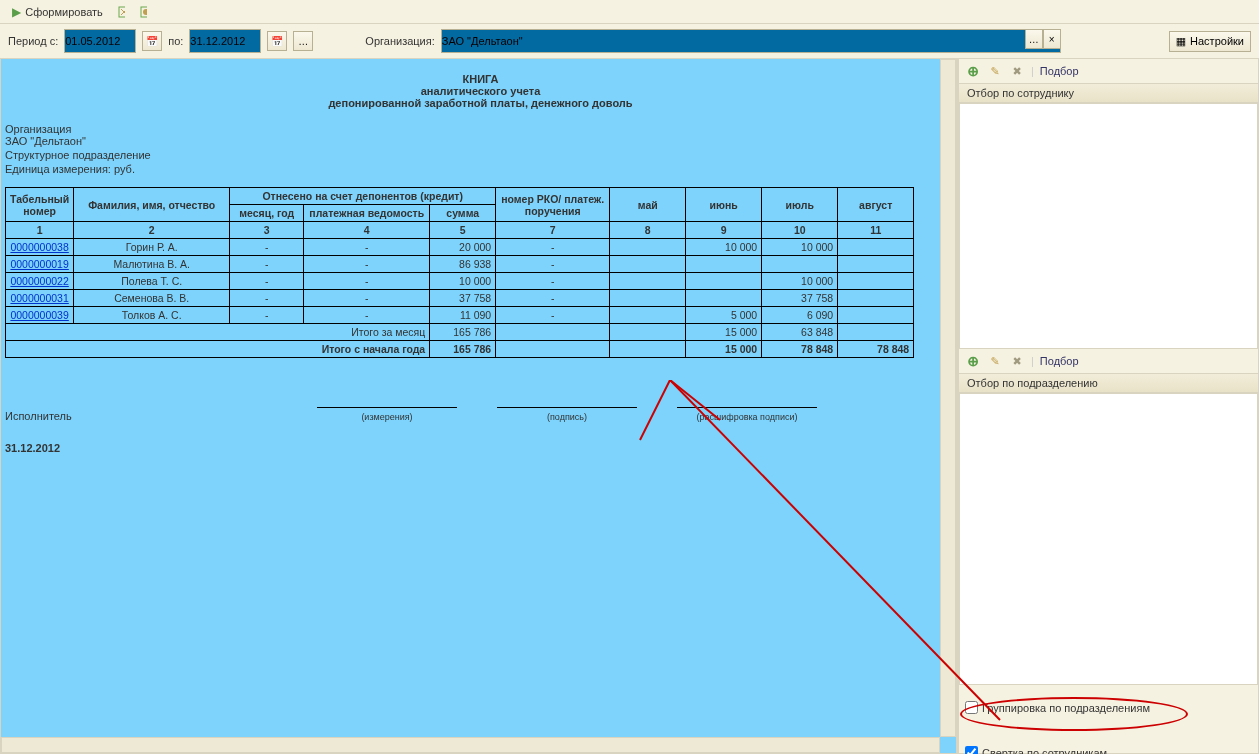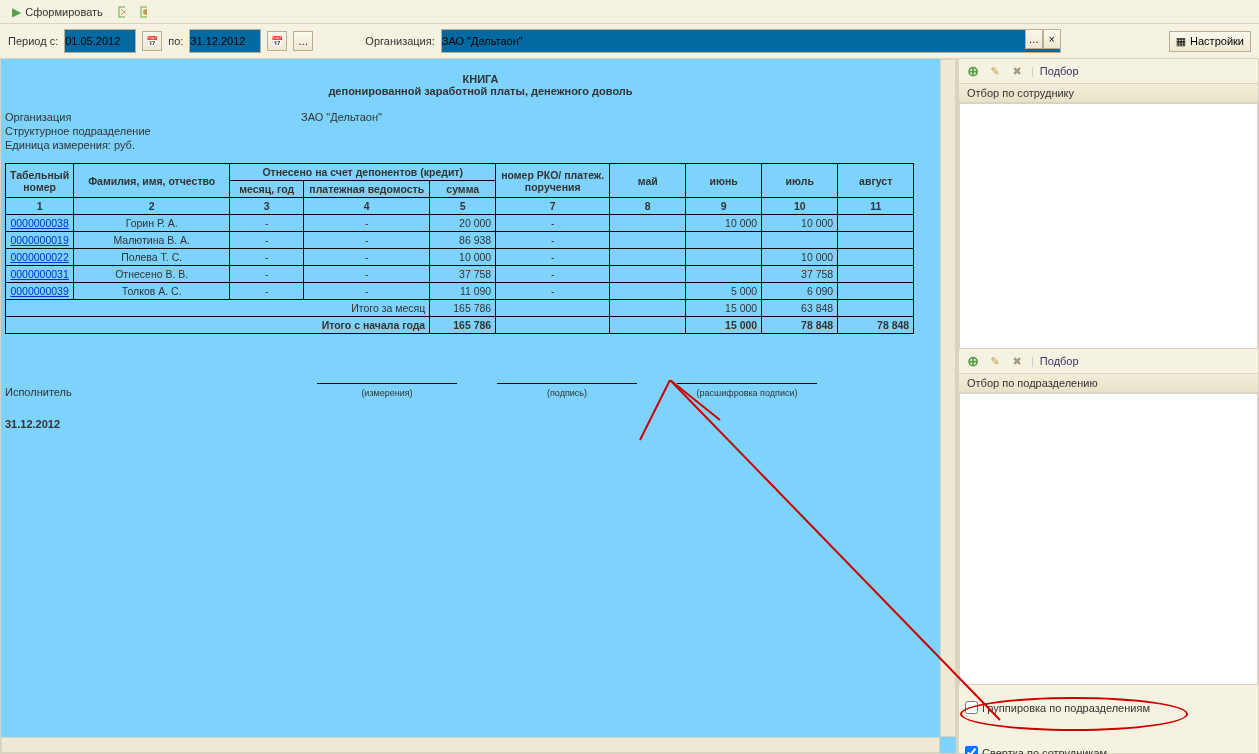--- a/index.html
+++ b/index.html
@@ -110,21 +110,21 @@
   overflow: auto;
   position: relative;
 }
 .report-content {
   padding: 4px 0 20px 4px;
   position: relative;
 }
 .report-title { text-align: center; font-weight: bold; margin-top: 10px; }
 .report-sub { text-align: center; font-weight: bold; }
 .report-header-lines { margin-top: 14px; }
-.header-row { display: flex; margin: 2px 0; }
+.header-row { display: flex; margin: 2px 0; flex-direction: column; }
 .header-label { width: 296px; }
 .header-val { }
 
 table.report {
   border-collapse: collapse;
   margin-top: 12px;
   table-layout: fixed;
 }
 table.report th, table.report td {
   border: 1px solid #000;
@@ -258,20 +258,21 @@
   <button class="settings-btn">
     <span>▦</span>
     <span>Настройки</span>
   </button>
 </div>
 
 <div class="main-area">
   <div class="report-pane">
     <div class="report-content">
       <div class="report-title">КНИГА</div>
+      <div class="report-sub">аналитического учета</div>
       <div class="report-sub">депонированной заработной платы, денежного доволь</div>
 
       <div class="report-header-lines">
         <div class="header-row">
           <span class="header-label">Организация</span>
           <span class="header-val">ЗАО "Дельтаон"</span>
         </div>
         <div class="header-row">
           <span class="header-label">Структурное подразделение</span>
           <span class="header-val"></span>
@@ -355,21 +356,21 @@
               <td>-</td>
               <td class="r">10 000</td>
               <td>-</td>
               <td class="r"></td>
               <td class="r"></td>
               <td class="r">10 000</td>
               <td class="r"></td>
             </tr>
             <tr>
               <td class="tabnum">0000000031</td>
-              <td class="l">Отнесено В. В.</td>
+              <td class="l">Семенова В. В.</td>
               <td>-</td>
               <td>-</td>
               <td class="r">37 758</td>
               <td>-</td>
               <td class="r"></td>
               <td class="r"></td>
               <td class="r">37 758</td>
               <td class="r"></td>
             </tr>
             <tr>

